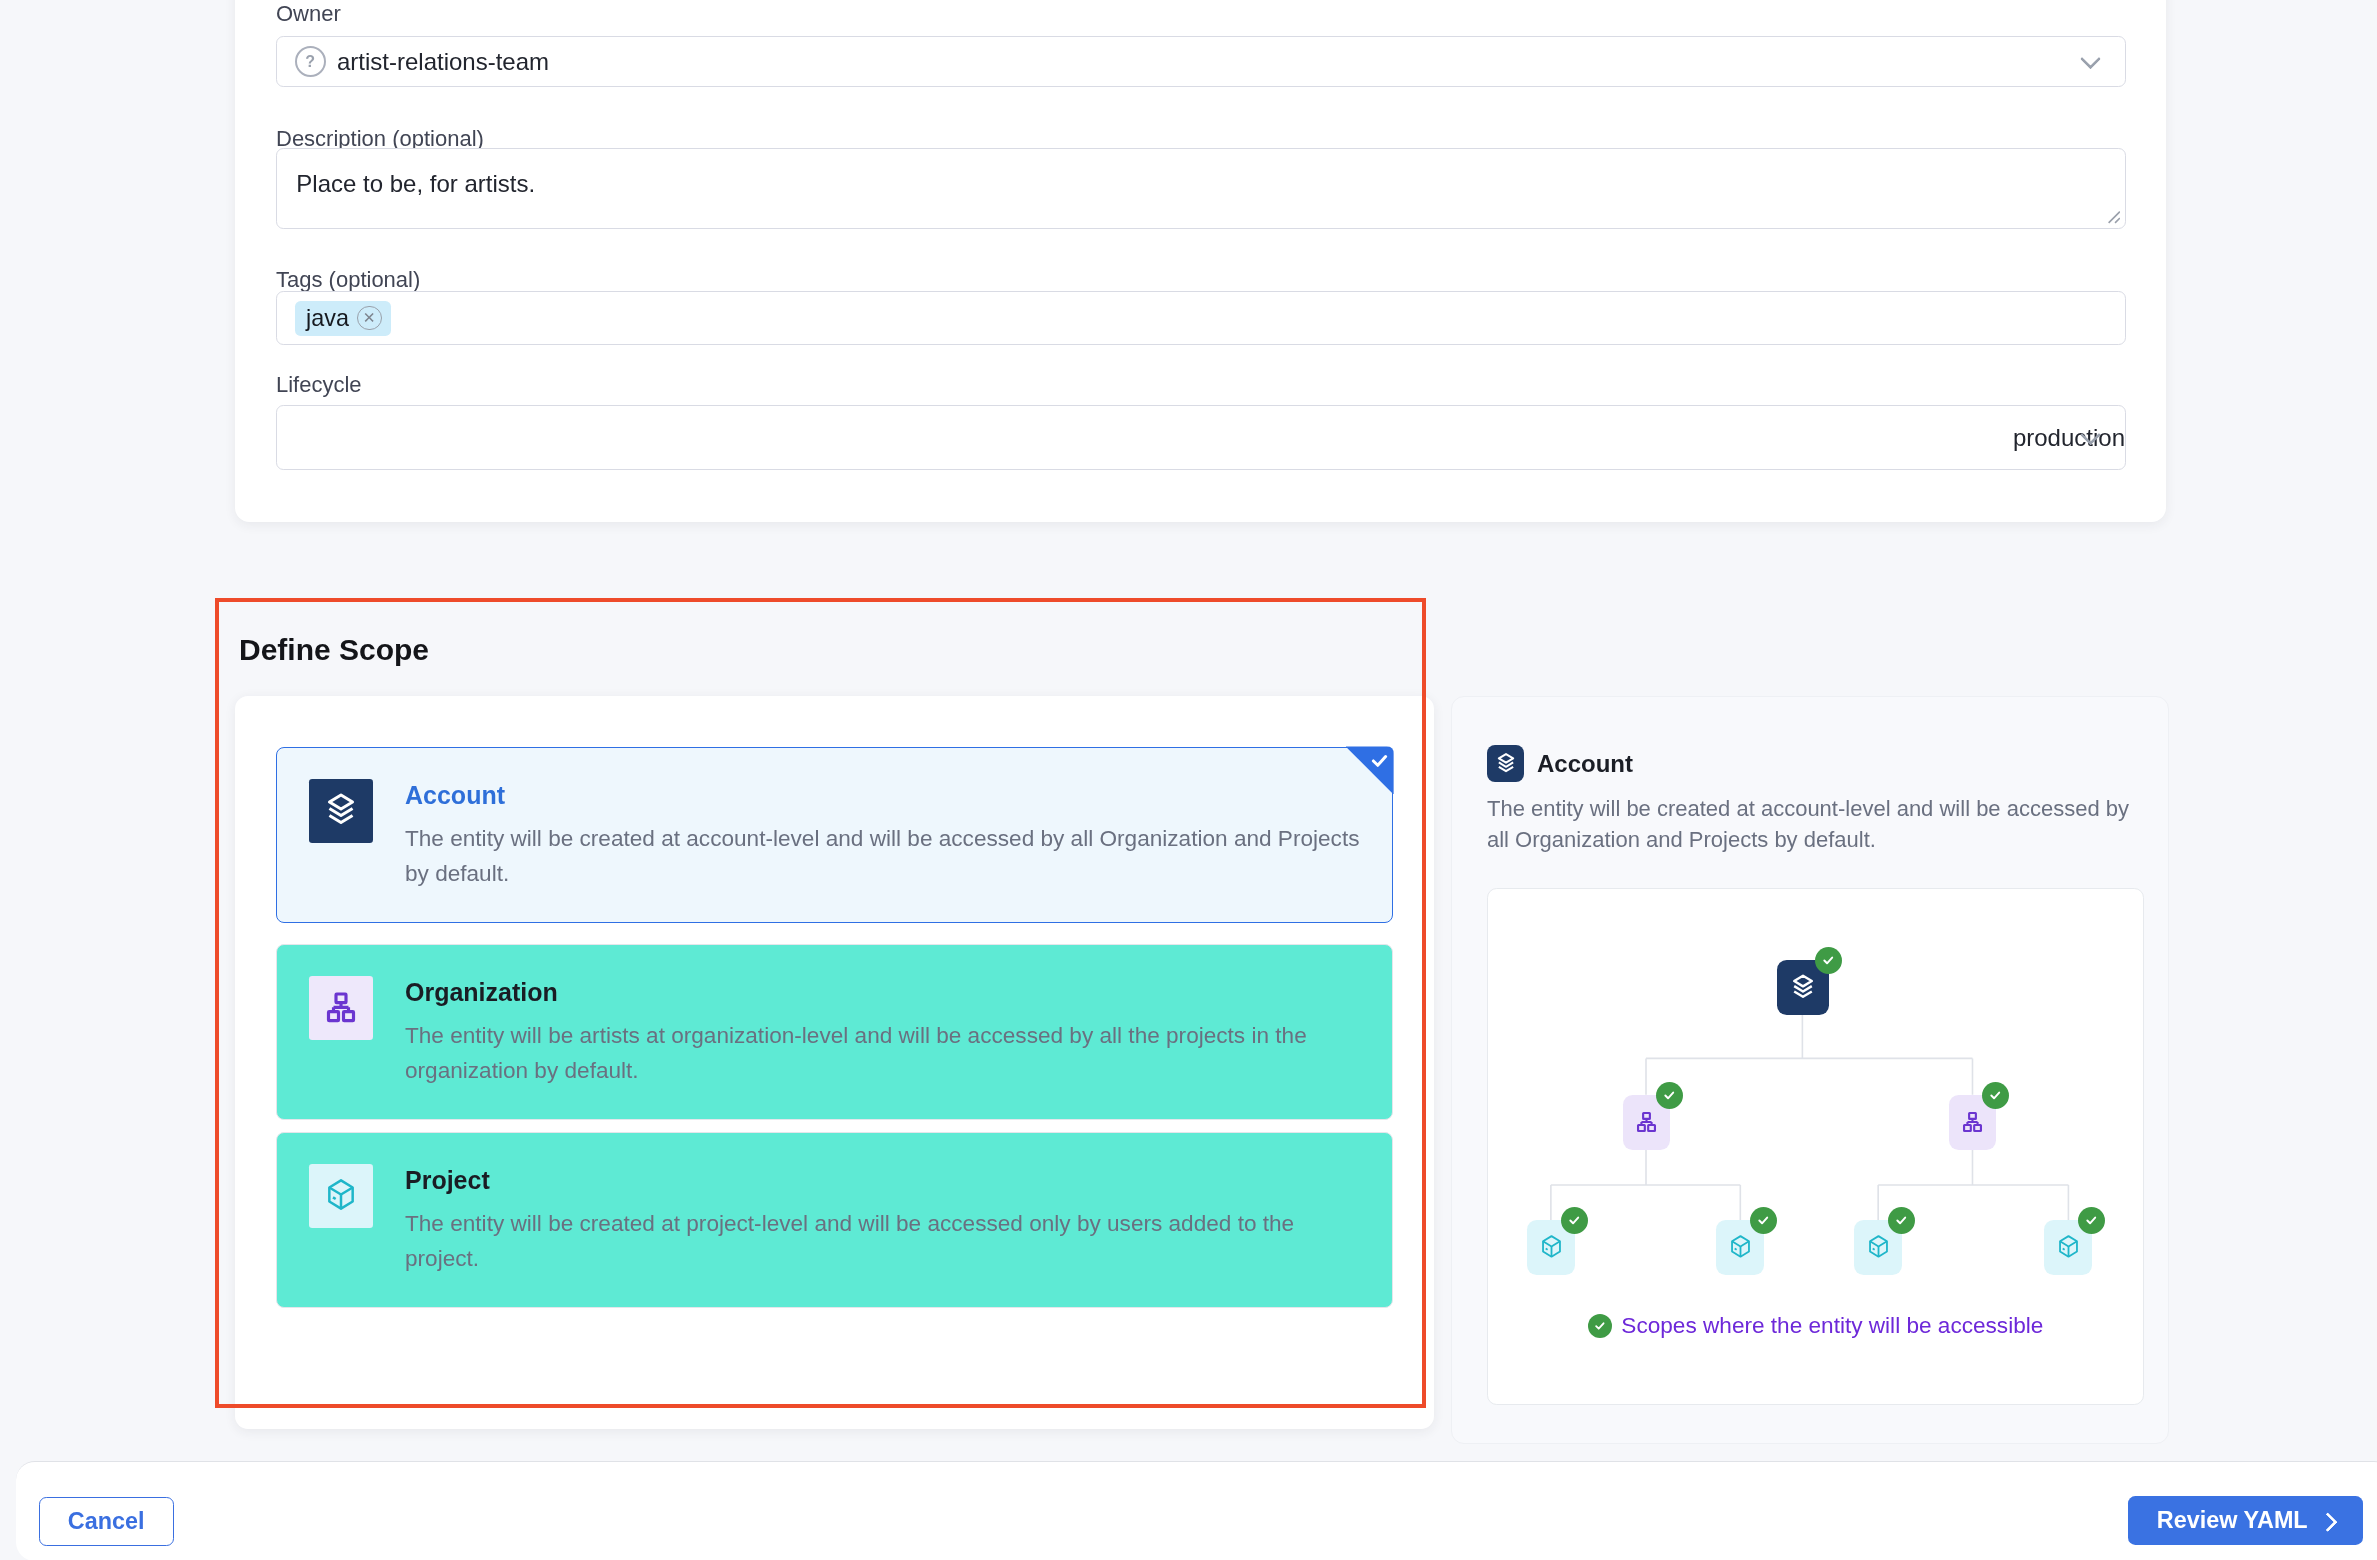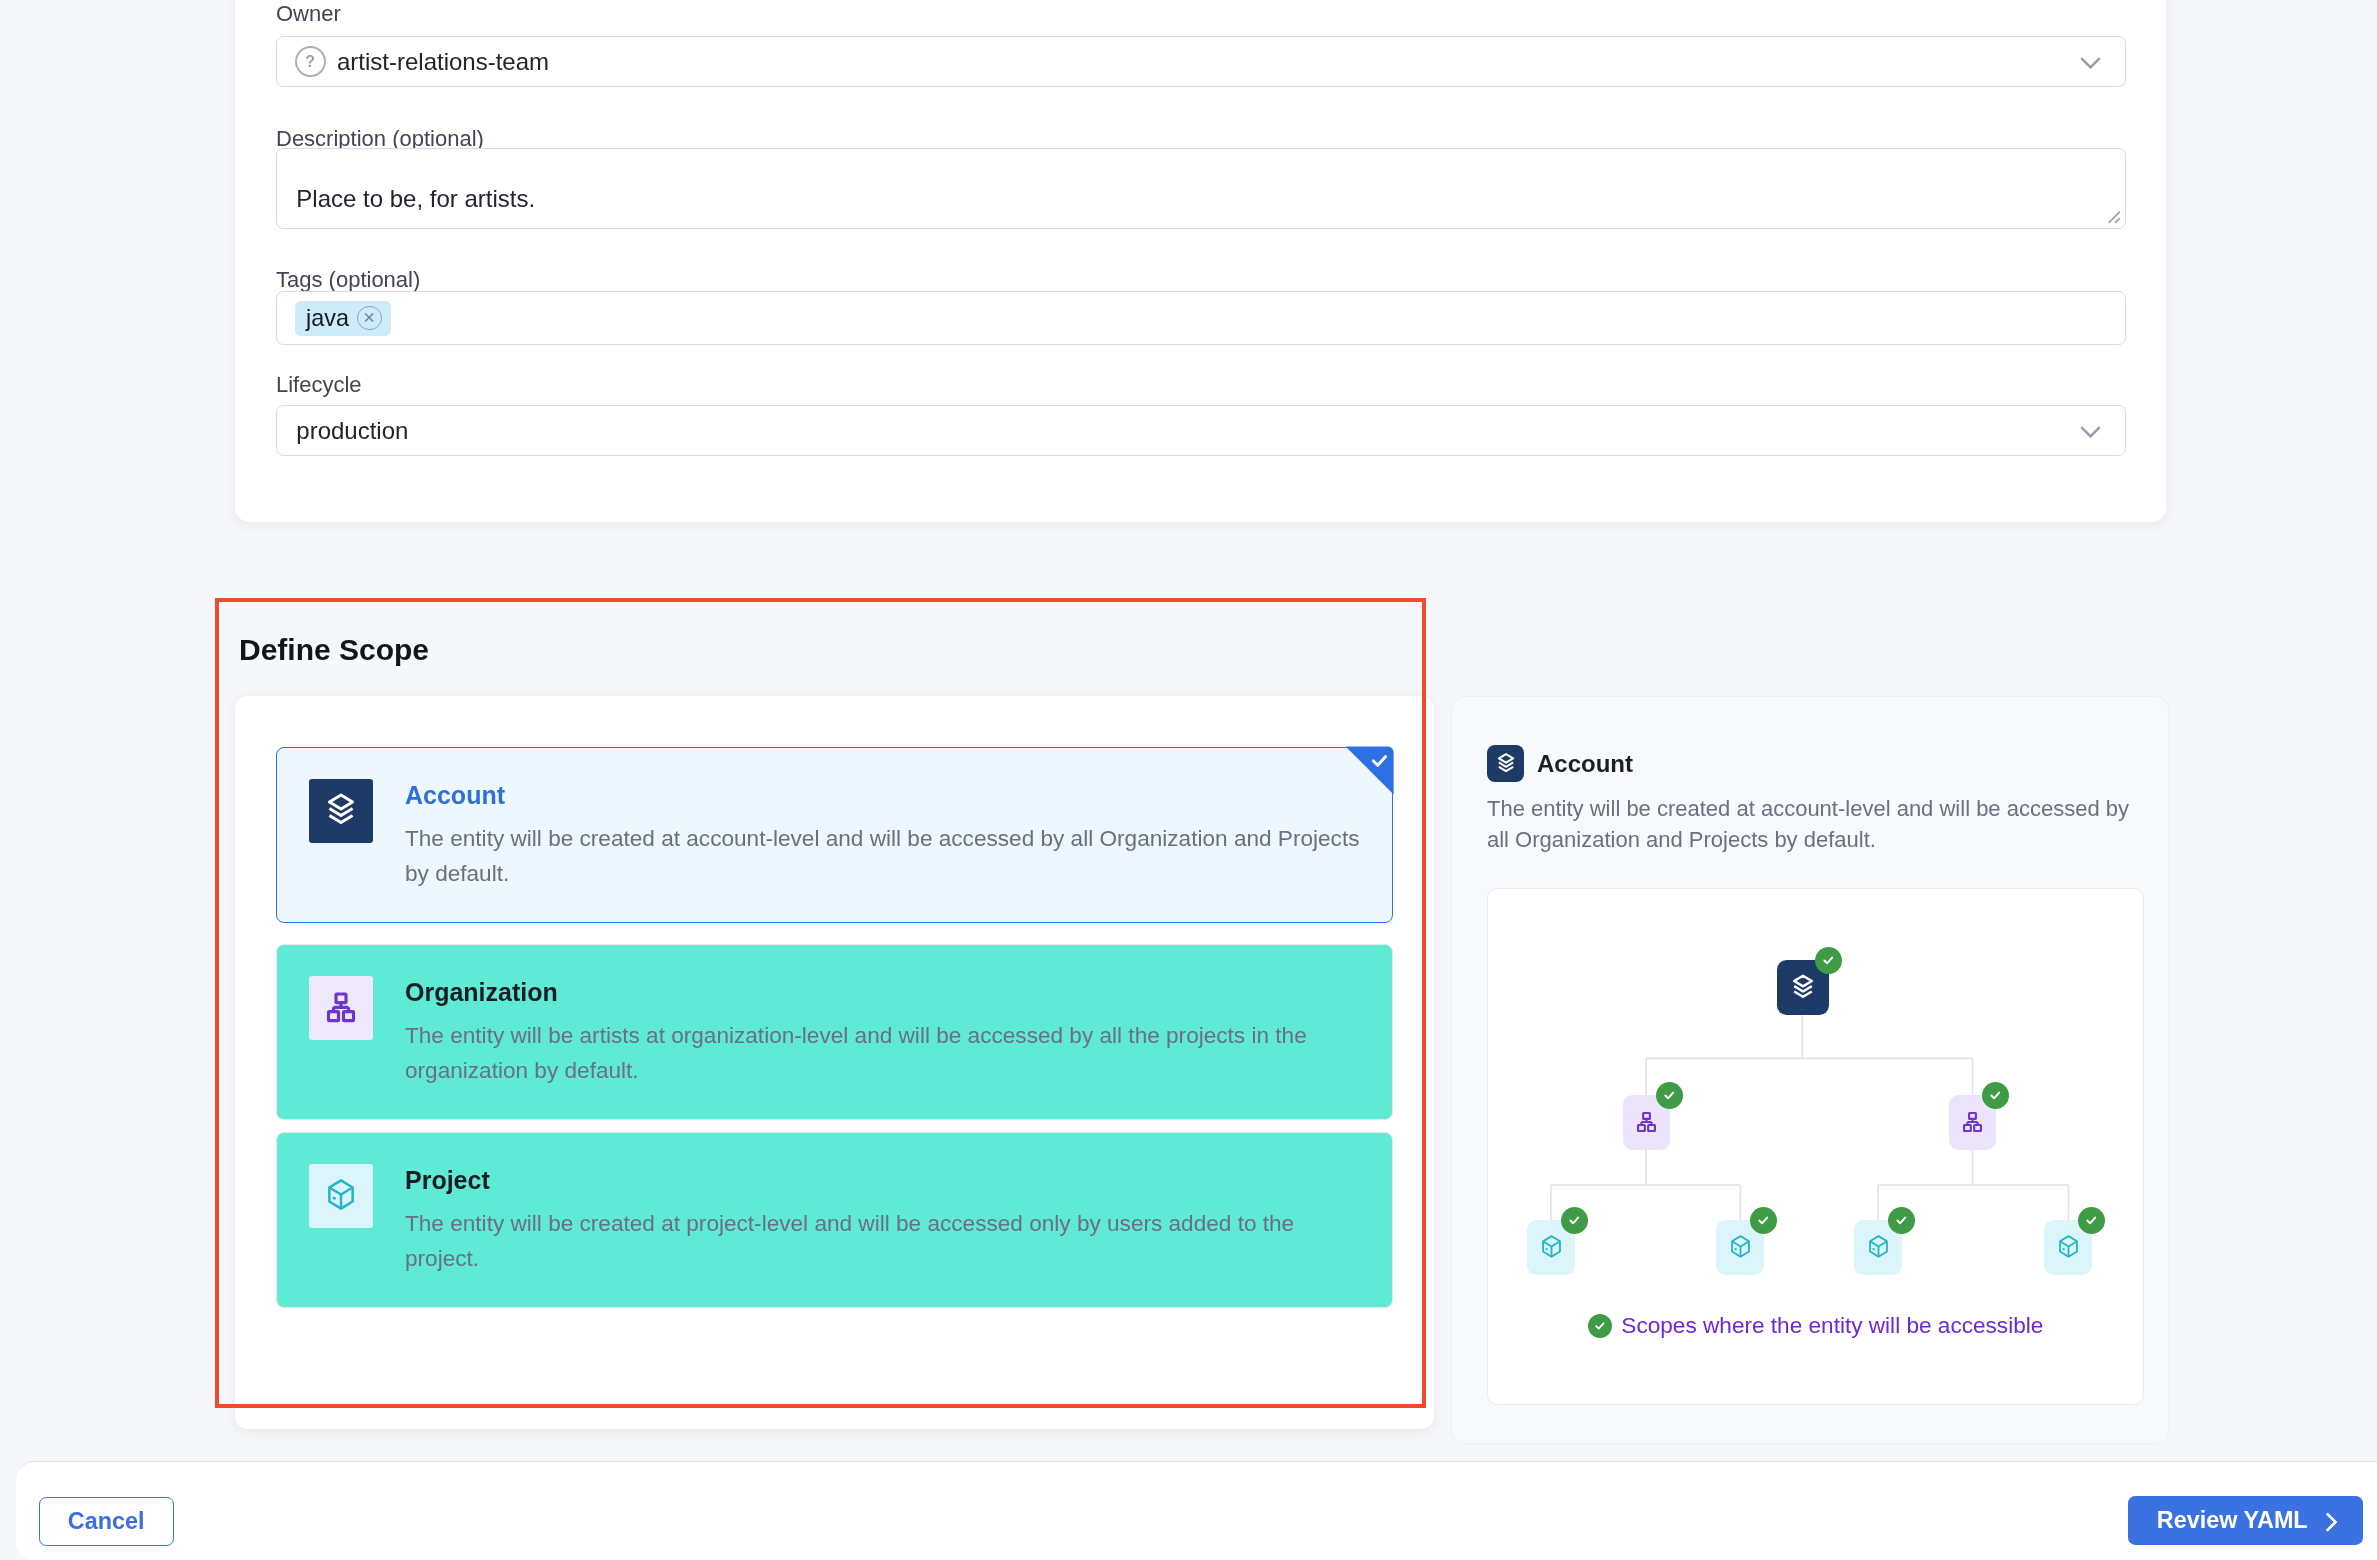--- a/index.html
+++ b/index.html
@@ -23,21 +23,21 @@
   .q-icon{
     width:27px;height:27px;border:2.4px solid #abb0bc;border-radius:50%;
     display:flex;align-items:center;justify-content:center;
     color:#9aa1ad;font-size:16px;font-weight:bold;margin:0 11.3px 0 17.7px;flex:0 0 auto;
   }
   .chev{
     position:absolute;right:27px;top:50%;width:12px;height:12px;
     border-right:3.2px solid #9aa1ad;border-bottom:3.2px solid #9aa1ad;
     transform:translateY(-70%) rotate(45deg);border-radius:1.6px;
   }
-  .textarea-box{align-items:center;padding:21px 0 0 19.3px;font-size:24px;}
+  .textarea-box{align-items:flex-start;padding:21px 0 0 19.3px;font-size:24px;}
   .grip{position:absolute;right:4.8px;bottom:4.8px;}
   .chip{
     display:flex;align-items:center;gap:8px;margin-left:17.7px;
     background:#cdecfa;border-radius:5.6px;padding:4px 9.7px 4.8px 11.3px;
     font-size:23.4px;color:#16191f;
   }
   .chip-x{
     width:22.6px;height:22.6px;border:1.6px solid #99a0aa;border-radius:50%;
     display:flex;align-items:center;justify-content:center;
     color:#7d848e;font-size:15.3px;line-height:1;
@@ -117,21 +117,21 @@
 
     <div class="field-label" style="top:290px;">Tags (optional)</div>
     <div class="field-box" style="top:314px;height:54px;padding-left:0;">
       <span class="chip">
         <span>java</span>
         <span class="chip-x">✕</span>
       </span>
     </div>
 
     <div class="field-label" style="top:395px;">Lifecycle</div>
-    <div class="field-box" style="top:428px;height:51px;">
+    <div class="field-box" style="top:428px;height:65px;justify-content:flex-end;">
       <span style="margin-left:19.3px;">production</span>
       <span class="chev"></span>
     </div>
   </div>
 
   <div class="scope-title">Define Scope</div>
 
   <div class="card left-card">
 
     <div class="opt selected" style="top:51px;min-height:168px;">

